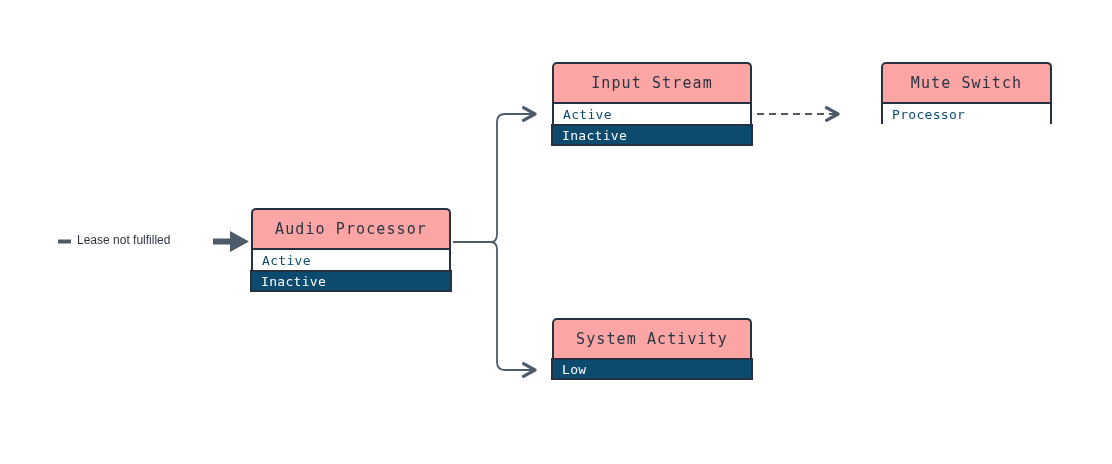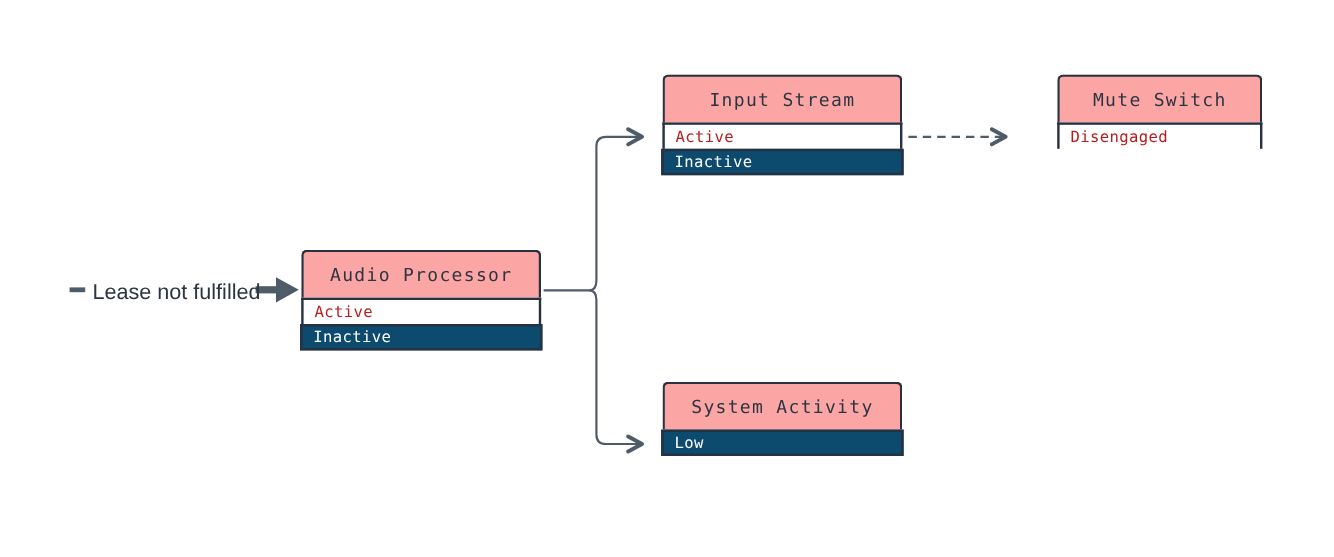--- a/index.html
+++ b/index.html
@@ -55,40 +55,40 @@
     font-family: "DejaVu Sans Mono", monospace;
     font-size: 13px;
     letter-spacing: 0.3px;
     display: flex;
     align-items: center;
     padding-left: 9px;
     white-space: nowrap;
   }
   .row-light {
     background: #ffffff;
-    color: #b91c1c;
+    color: #0c4a6e;
     border-left: 2px solid #27313f;
     border-right: 2px solid #27313f;
     border-top: 2px solid #27313f;
   }
   .row-dark {
     background: #0c4a6e;
     color: #ffffff;
     border-left: 2px solid #27313f;
     border-right: 2px solid #27313f;
     border-top: 2px solid #27313f;
     border-bottom: 2px solid #27313f;
     margin-left: -1px;
     margin-right: -1px;
     width: 202px;
   }
   .edge-label {
     position: absolute;
     font-family: "Liberation Sans", sans-serif;
-    font-size: 18px;
+    font-size: 12px;
     color: #2b3542;
     white-space: nowrap;
   }
 </style>
 </head>
 <body>
 
 <div id="canvas">
 
   <svg class="edges" viewBox="0 0 1112 464" width="1112" height="464">
@@ -120,21 +120,21 @@
   </div>
 
   <div class="node" style="left:552px; top:62px;">
     <div class="node-header">Input Stream</div>
     <div class="node-row row-light">Active</div>
     <div class="node-row row-dark">Inactive</div>
   </div>
 
   <div class="node" style="left:852px; top:62px;padding-left:29px;">
     <div class="node-header">Mute Switch</div>
-    <div class="node-row row-light">Disengaged</div>
+    <div class="node-row row-light">Processor</div>
   </div>
 
   <div class="node" style="left:552px; top:318px;">
     <div class="node-header">System Activity</div>
     <div class="node-row row-dark">Low</div>
   </div>
 
 </div>
 
 </body></html>

